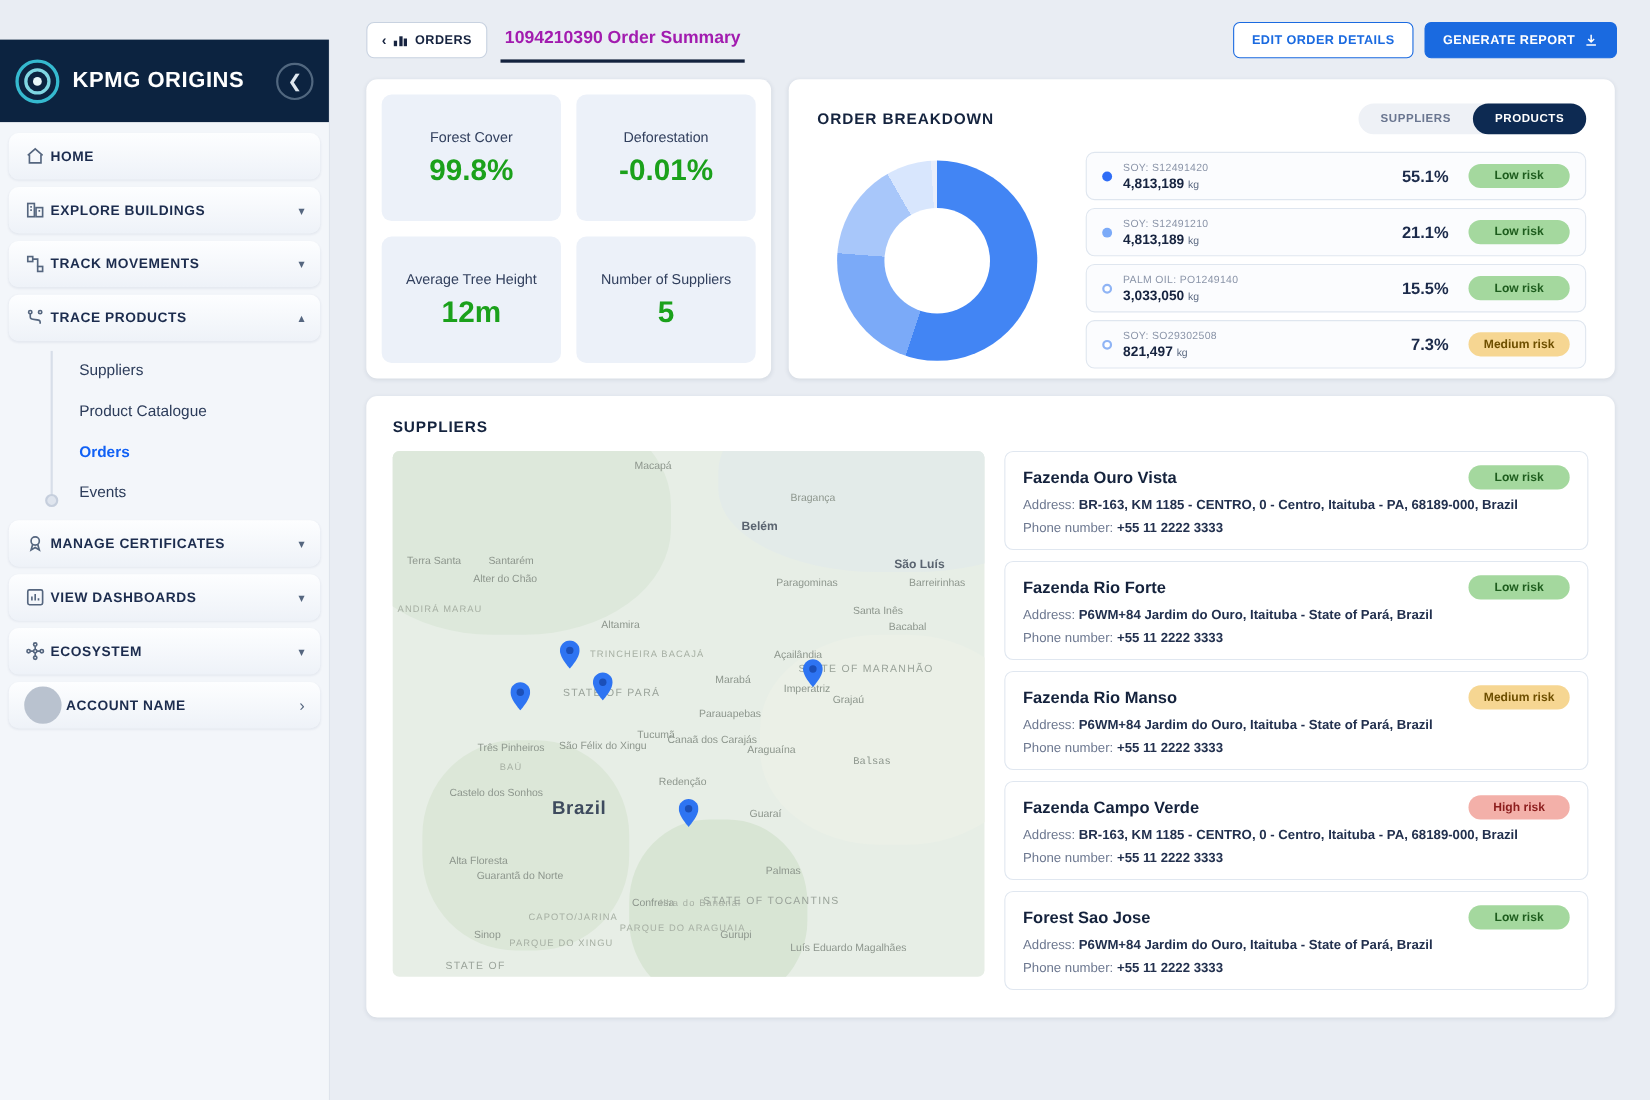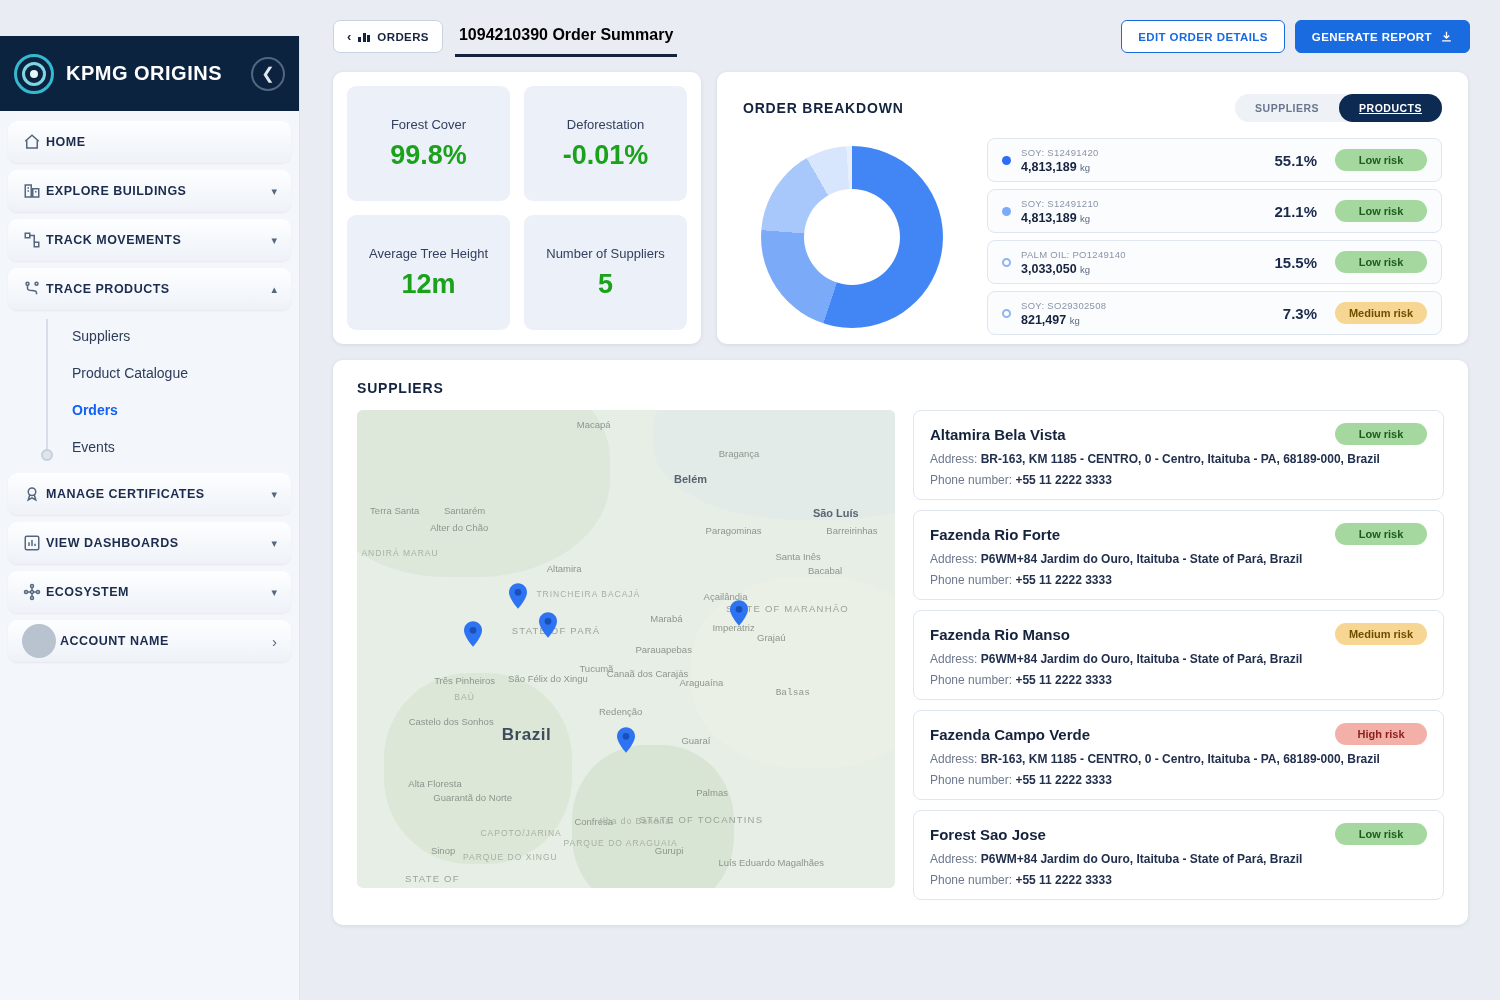--- a/index.html
+++ b/index.html
@@ -35,38 +35,38 @@
 
   
   .main { position:absolute; left:300px; top:0; width:1200px; height:1000px; }
 
   .topbar { display:flex; align-items:flex-start; padding:20px 30px 0 33px; }
   .back-chip { display:flex; align-items:center; gap:7px; background:#ffffff; border:1px solid #c8d2e0; border-radius:7px; padding:8px 13px; cursor:pointer; }
   .back-chip .txt { font-size:11.5px; font-weight:bold; color:#16233f; letter-spacing:.4px; }
   .back-chip .lt { font-size:13px; color:#16233f; font-weight:bold; }
   .chip-chart-icon { display:flex; align-items:flex-end; gap:1.5px; height:11px; }
   .chip-chart-icon i { width:3px; background:#16233f; display:block; }
-  .page-title { margin-left:12px; font-size:16px; font-weight:bold; color:#000000; padding:6px 4px 10px 4px; border-bottom:3px solid #14233e; }
+  .page-title { margin-left:12px; font-size:16px; font-weight:bold; color:#a21caf; padding:6px 4px 10px 4px; border-bottom:3px solid #14233e; }
   .topbar-actions { margin-left:auto; display:flex; gap:10px; }
   .btn-outline { background:#ffffff; border:1.5px solid #1a6ae0; color:#1a6ae0; font-size:11.5px; font-weight:bold; letter-spacing:.4px; border-radius:6px; padding:9px 16px; cursor:pointer; }
   .btn-solid { background:#1a6ae0; border:1.5px solid #1a6ae0; color:#ffffff; font-size:11.5px; font-weight:bold; letter-spacing:.4px; border-radius:6px; padding:9px 16px; cursor:pointer; display:flex; align-items:center; gap:8px;justify-content:flex-end; }
 
   .panel { position:absolute; background:#ffffff; border-radius:10px; box-shadow:0 1px 4px rgba(25,45,80,.10); }
   .panel-stats { left:33px; top:72px; width:368px; height:272px; padding:14px; }
   .stats-grid { display:grid; grid-template-columns:1fr 1fr; grid-template-rows:1fr 1fr; gap:14px; height:100%; }
   .stat-tile { background:#ecf1f9; border-radius:9px; display:flex; flex-direction:column; align-items:center; justify-content:center; gap:8px; }
   .stat-label { font-size:13px; color:#32405e; }
   .stat-value { font-size:27px; font-weight:bold; color:#1ba11b; }
 
   .panel-breakdown { left:417px; top:72px; width:751px; height:272px; padding:22px 26px; }
   .bd-header { display:flex; align-items:center; }
   .panel-title { font-size:14px; font-weight:bold; color:#14233e; letter-spacing:.8px; }
   .toggle { margin-left:auto; display:flex; background:#eef1f6; border-radius:16px; }
   .toggle .seg { font-size:10.5px; font-weight:bold; letter-spacing:.5px; padding:8px 20px; border-radius:16px; color:#6a7690; cursor:pointer; }
-  .toggle .seg.on { background:#0d2a52; color:#ffffff;text-decoration:underline; }
+  .toggle .seg.on { background:#0d2a52; color:#ffffff; }
 
   .bd-body { display:flex; margin-top:16px; align-items:center; }
   .donut { width:182px; height:182px; border-radius:50%; position:relative; margin-left:18px; flex-shrink:0; }
   .donut .hole { position:absolute; left:50%; top:50%; width:96px; height:96px; border-radius:50%; background:#ffffff; transform:translate(-50%,-50%); }
 
   .prod-list { flex:1; margin-left:44px; display:flex; flex-direction:column; gap:7px; }
   .prod-row { display:flex; align-items:center; border:1px solid #dfe6ef; background:#fbfcfe; border-radius:8px; padding:6px 14px; height:44px; cursor:pointer; }
   .dot { width:9px; height:9px; border-radius:50%; margin-right:10px; flex-shrink:0; }
   .dot.f1 { background:#2f6df6; }
   .dot.f2 { background:#7baaf8; }
@@ -378,21 +378,21 @@
             </svg></div>
           <div class="map-pin" style="left: 50%; top: 72.5%;"><svg viewBox="0 0 24 34" width="18" height="26">
               <path d="M12 0C5.4 0 0 5.4 0 12c0 8.8 12 22 12 22s12-13.2 12-22C24 5.4 18.6 0 12 0z" fill="#2e74f2"></path>
               <circle cx="12" cy="12" r="4.5" fill="#1b4fb8"></circle>
             </svg></div>
         </div>
       <div class="sup-list">
 
         <div class="sup-card">
           <div class="sup-head">
-            <span class="sup-name">Altamira Bela Vista</span>
+            <span class="sup-name">Fazenda Ouro Vista</span>
             <span class="badge low" style="margin-left:auto">Low risk</span>
           </div>
           <div class="sup-line"><span>Address:</span> <b>BR-163, KM 1185 - CENTRO, 0 - Centro, Itaituba - PA, 68189-000, Brazil</b></div>
           <div class="sup-line"><span>Phone number:</span> <b>+55 11 2222 3333</b></div>
         </div>
 
         <div class="sup-card">
           <div class="sup-head">
             <span class="sup-name">Fazenda Rio Forte</span>
             <span class="badge low" style="margin-left:auto">Low risk</span>

